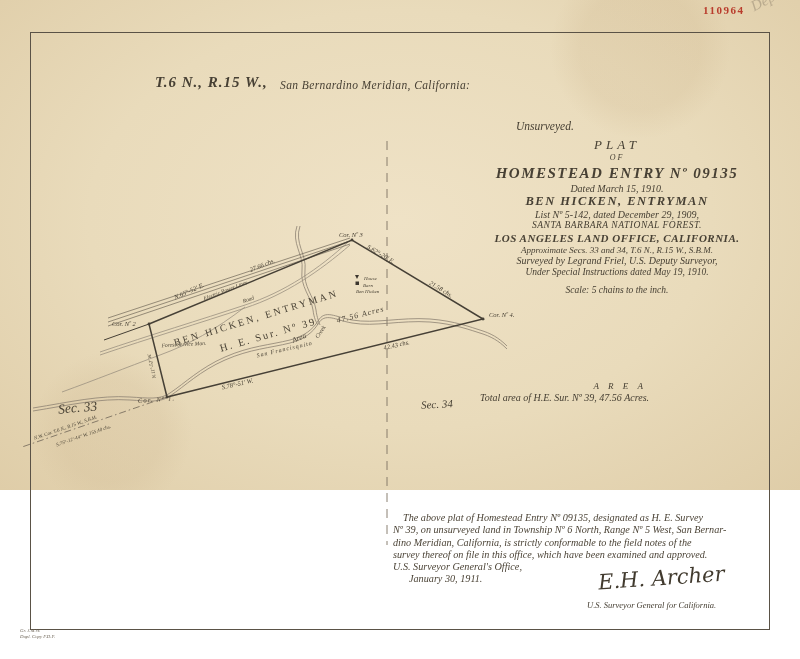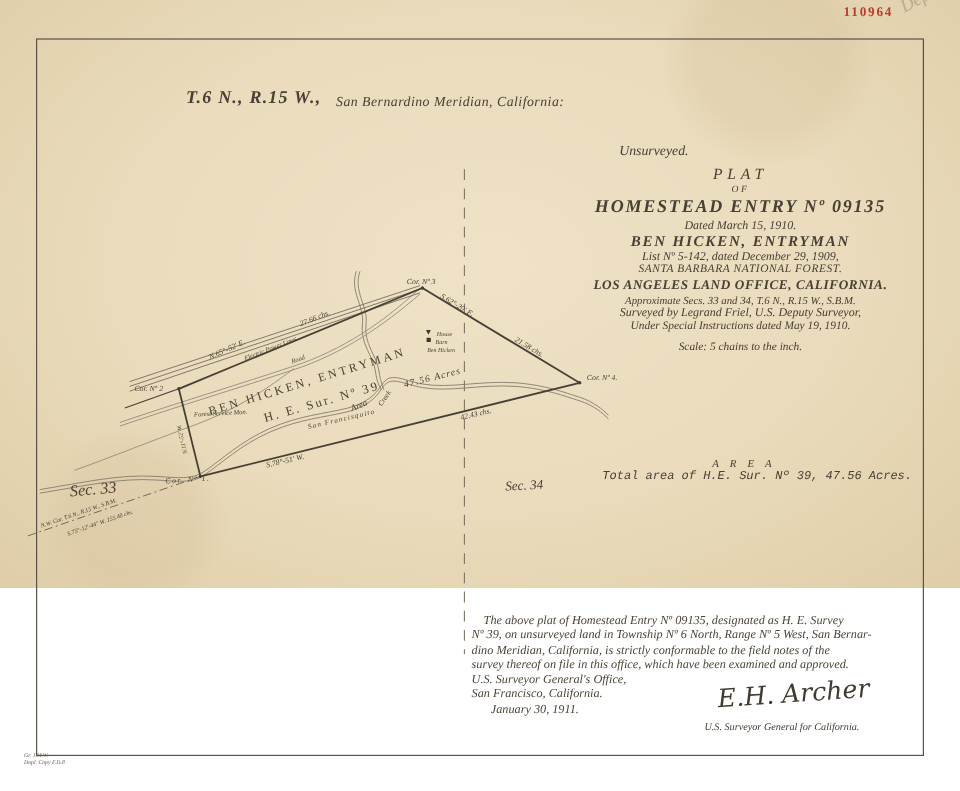--- a/index.html
+++ b/index.html
@@ -28,21 +28,21 @@
   .tb4{top:63px;font-size:12.5px;letter-spacing:1.5px;font-style:italic;font-weight:600;}
   .tb5{top:78px;font-size:10px;font-style:italic;}
   .tb6{top:89px;font-size:9.5px;letter-spacing:.5px;font-style:italic;}
   .tb7{top:101px;font-size:11px;letter-spacing:.5px;font-weight:700;font-style:italic;}
   .tb8{top:114px;font-size:9px;font-style:italic;}
   .tb9{top:124px;font-size:10px;font-style:italic;}
   .tb10{top:136px;font-size:9.5px;font-style:italic;}
   .tb11{top:154px;font-size:9.5px;font-style:italic;}
   .areanote{left:480px;top:381px;width:280px;}
   .areanote .a0{position:absolute;top:0;width:100%;text-align:center;font-size:9px;letter-spacing:3.5px;font-style:italic;}
-  .areanote .a1{position:absolute;top:11px;width:100%;text-align:right;font-size:10px;font-style:italic;font-family:Liberation Mono, monospace;}
+  .areanote .a1{position:absolute;top:11px;width:100%;text-align:left;font-size:10px;font-style:italic;}
   .cert{left:393px;top:512px;width:368px;font-size:10.2px;font-style:italic;line-height:12.3px;color:#4c4437;}
   .cert .l0{text-indent:10px;} .cert .l6{text-indent:16px;}
   .sig{left:598px;top:566px;font-size:21px;font-style:italic;font-family:"DejaVu Serif",serif;
        transform:rotate(-4deg);color:#413a2e;}
   .sigtitle{left:587px;top:590px;font-size:8.5px;font-style:italic;margin-top:10px;}
   .cornernote{left:20px;top:628px;font-size:4.8px;line-height:5.6px;color:#6b6254;font-style:italic;}
   svg text{font-family:"Liberation Serif",serif;fill:#4a4336;}
 </style>
 </head>
 <body>
@@ -156,21 +156,20 @@
     <div class="a0">A R E A</div>
     <div class="a1">Total area of H.E. Sur. Nº 39,  47.56   Acres.</div>
   </div>
 
   <div class="abs cert">
     <div class="l0">The above plat of Homestead Entry Nº 09135, designated as H. E. Survey</div>
     <div class="l1">Nº 39, on unsurveyed land in Township Nº 6 North, Range Nº 5 West, San Bernar-</div>
     <div class="l2">dino Meridian, California, is strictly conformable to the field notes of the</div>
     <div class="l3">survey thereof on file in this office, which have been examined and approved.</div>
     <div class="l4">U.S. Surveyor General's Office,</div>
-    <div class="l5">San Francisco, California.</div>
     <div class="l6">January 30, 1911.</div>
   </div>
 
   <div class="abs sig">E.H. Archer</div>
   <div class="abs sigtitle">U.S. Surveyor General for California.</div>
 
   <div class="abs cornernote">
     <div>Gr. J.M.W.</div>
     <div>Dupl. Copy F.D.P.</div>
   </div>

